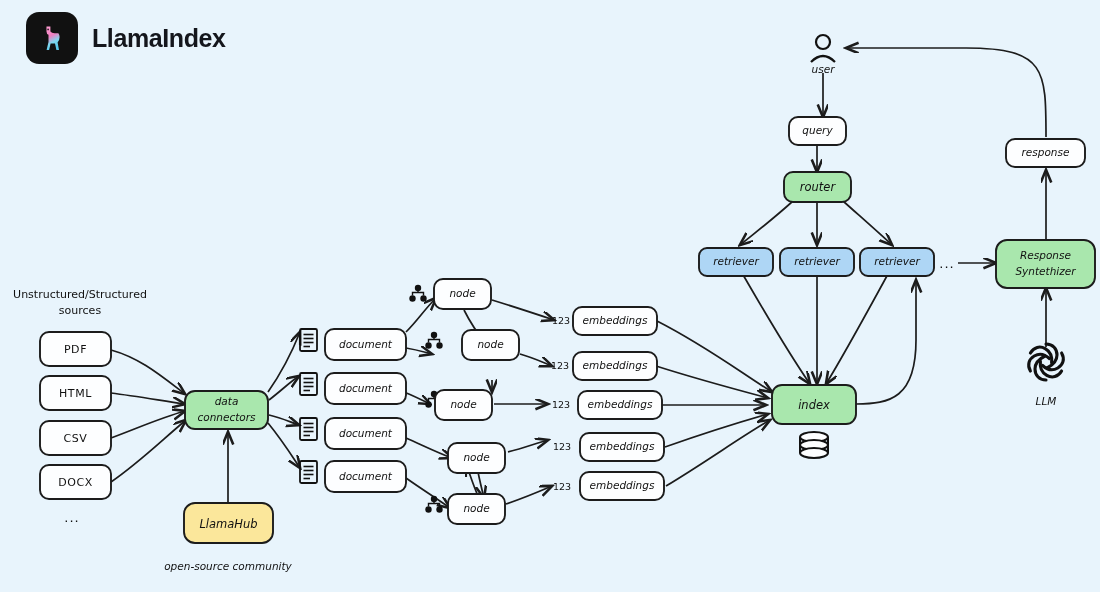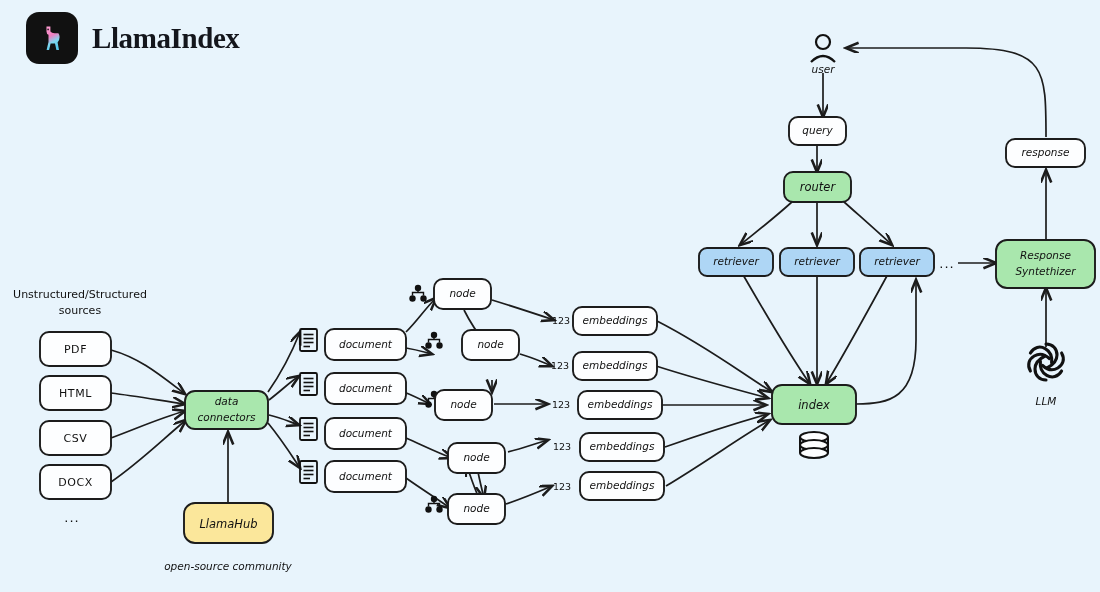--- a/index.html
+++ b/index.html
@@ -24,21 +24,21 @@
   .lbl-sm{font-size:10.5px;text-anchor:middle;dominant-baseline:middle;font-style:italic;}
   .lbl-box{font-size:11px;text-anchor:middle;dominant-baseline:middle;letter-spacing:.6px;}
   .cap{font-size:10.5px;text-anchor:middle;dominant-baseline:middle;font-style:italic;}
   .cap-hd{font-size:11px;text-anchor:middle;dominant-baseline:middle;}
   .num{font-size:9.5px;text-anchor:middle;dominant-baseline:middle;fill:#111;}
   .dots{font-size:13px;text-anchor:middle;dominant-baseline:middle;fill:#111;letter-spacing:1px;}
   .edge{stroke:#1c1c1c;stroke-width:1.7;fill:none;}
   .ico{stroke:#111;fill:none;}
   #brand{position:absolute;left:26px;top:12px;display:flex;align-items:center;gap:14px;z-index:5;}
   #logo-tile{width:52px;height:52px;border-radius:13px;background:#111;display:flex;align-items:center;justify-content:center;}
-  #brand-name{font-family:Liberation Serif, serif;font-size:29px;font-weight:bold;color:#14161c;letter-spacing:-.4px;}
+  #brand-name{font-family:Liberation Sans, sans-serif;font-size:25px;font-weight:bold;color:#14161c;letter-spacing:-.4px;}
 </style>
 </head>
 <body>
 
 <div id="stage">
 
   <div id="brand">
     <div id="logo-tile">
       <svg width="36" height="36" viewBox="0 0 36 36">
         <defs>

